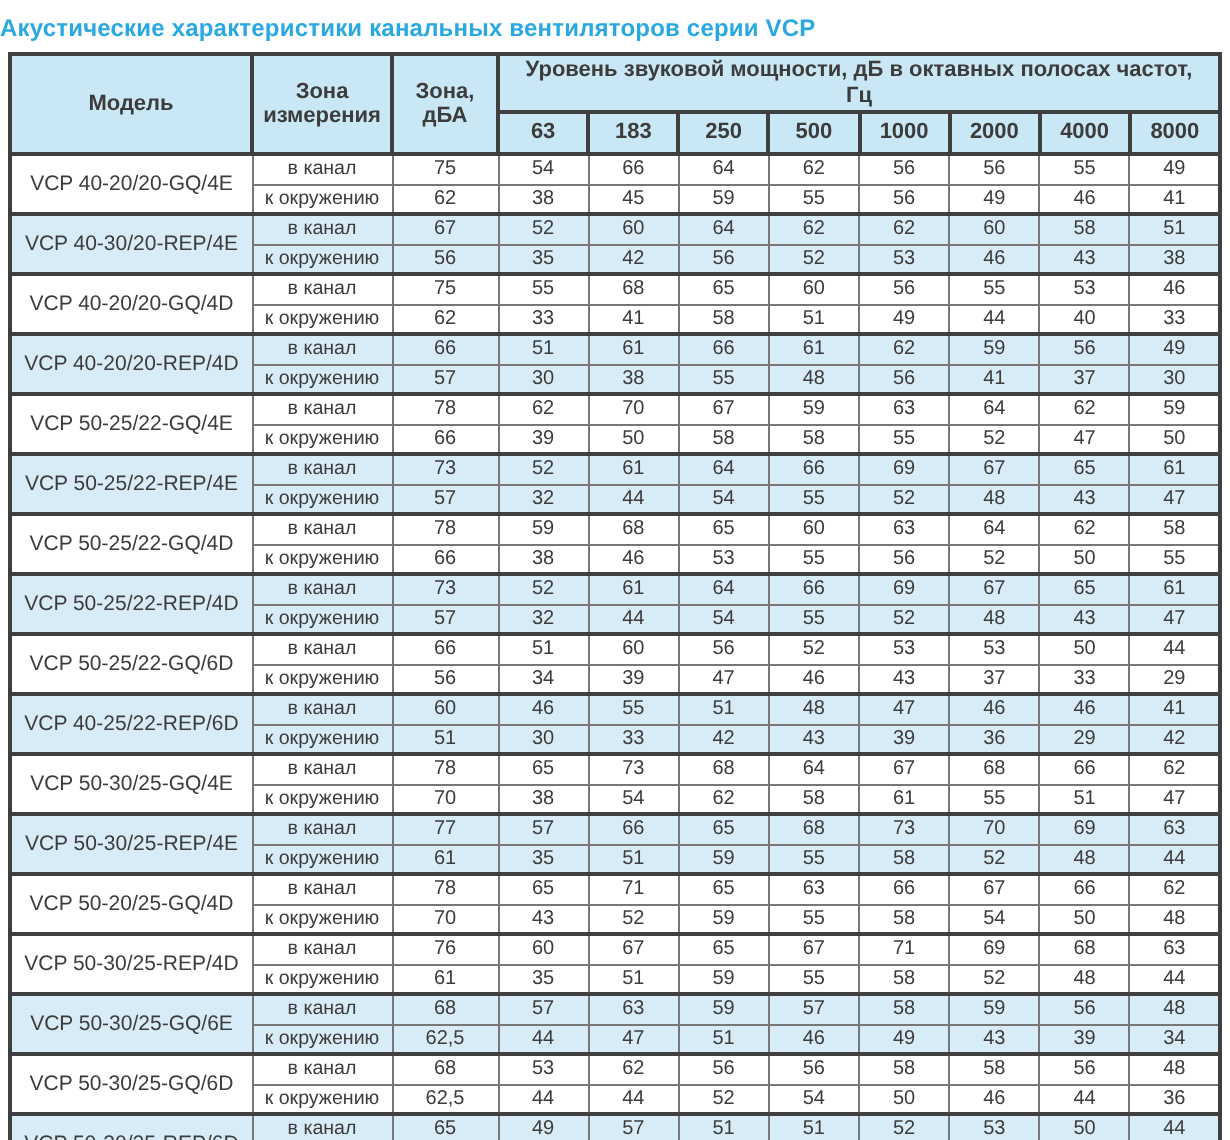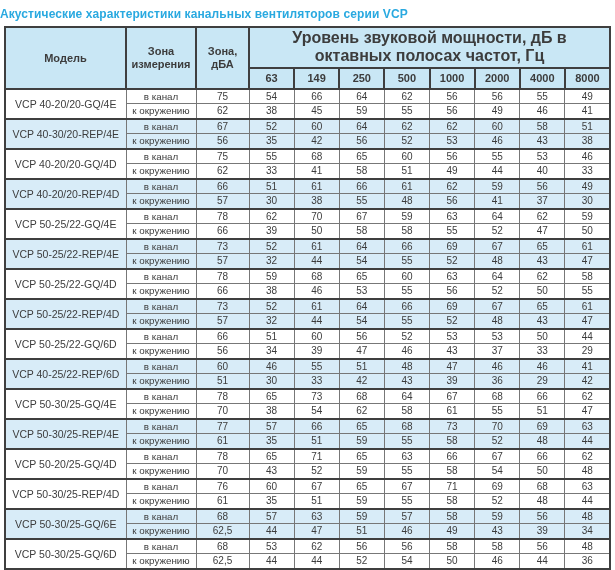--- a/index.html
+++ b/index.html
@@ -45,21 +45,21 @@
     background:var(--header-bg);
     font-size:11px;
     font-weight:bold;
     color:var(--text);
     border:2px solid var(--border-dark);
     white-space:normal;
     line-height:1.15;
   }
   thead tr.h1 th{height:22px;}
   thead tr.h2 th{height:19px;font-size:11px;}
-  th.levels-head{font-size:16px;padding:1px 12px;}
+  th.levels-head{font-size:11px;padding:1px 12px;}
   tbody td{
     height:13.5px;
     font-size:10px;
     line-height:1;
   }
   tbody td.model{
     font-size:10.5px;
     white-space:nowrap;
     margin-left:12px;
   }
@@ -88,21 +88,21 @@
   </colgroup>
   <thead>
     <tr class="h1">
       <th rowspan="2">Модель</th>
       <th rowspan="2">Зона измерения</th>
       <th rowspan="2">Зона, дБА</th>
       <th colspan="8" class="levels-head">Уровень звуковой мощности, дБ в октавных полосах частот, Гц</th>
     </tr>
     <tr class="h2" id="freq-row">
         <th>63</th>
-        <th>149</th>
+        <th>183</th>
         <th>250</th>
         <th>500</th>
         <th>1000</th>
         <th>2000</th>
         <th>4000</th>
         <th>8000</th>
       </tr>
   </thead>
   <tbody id="table-body">
       <tr class="group-start">

